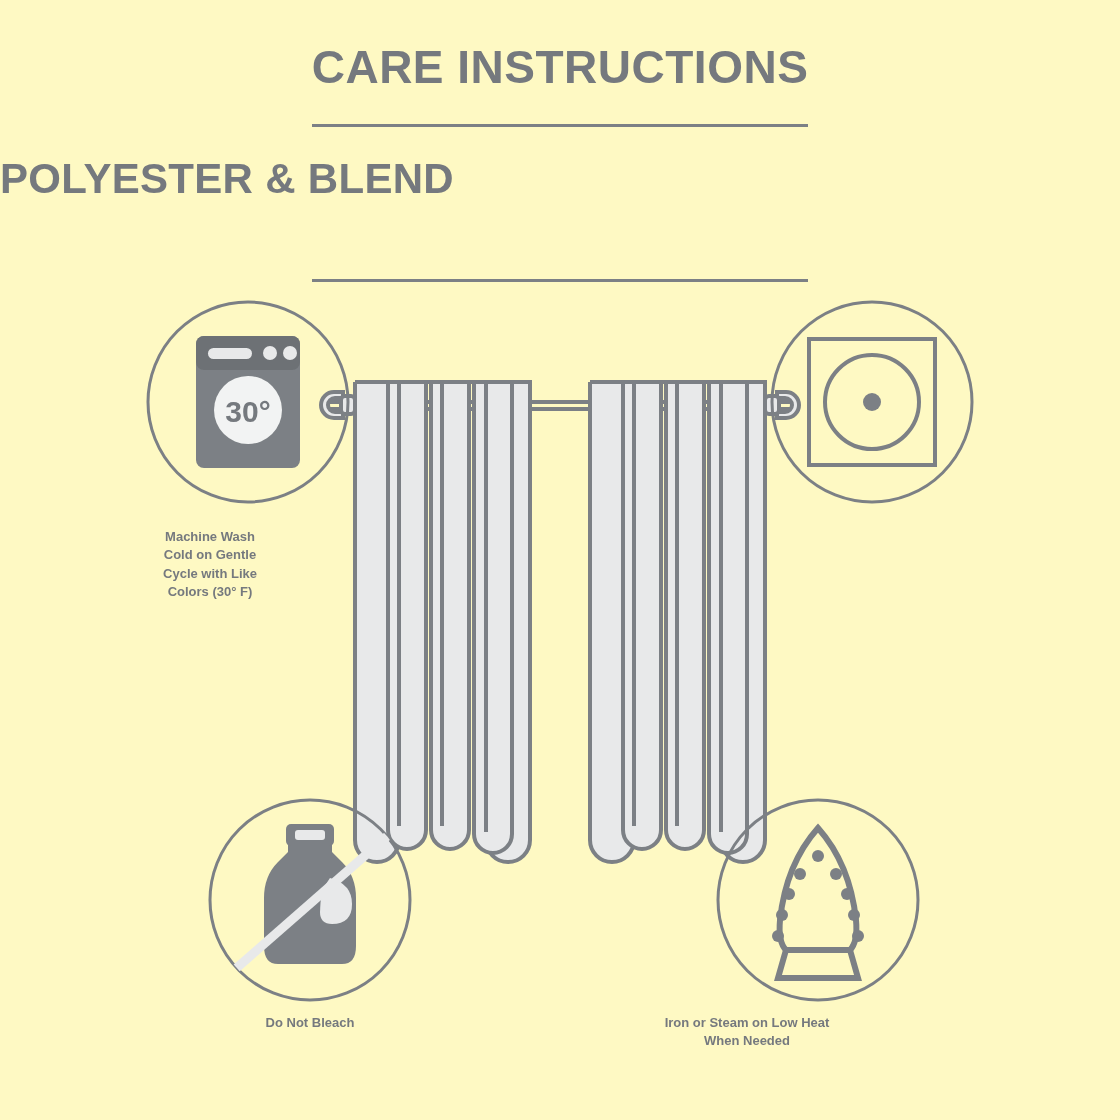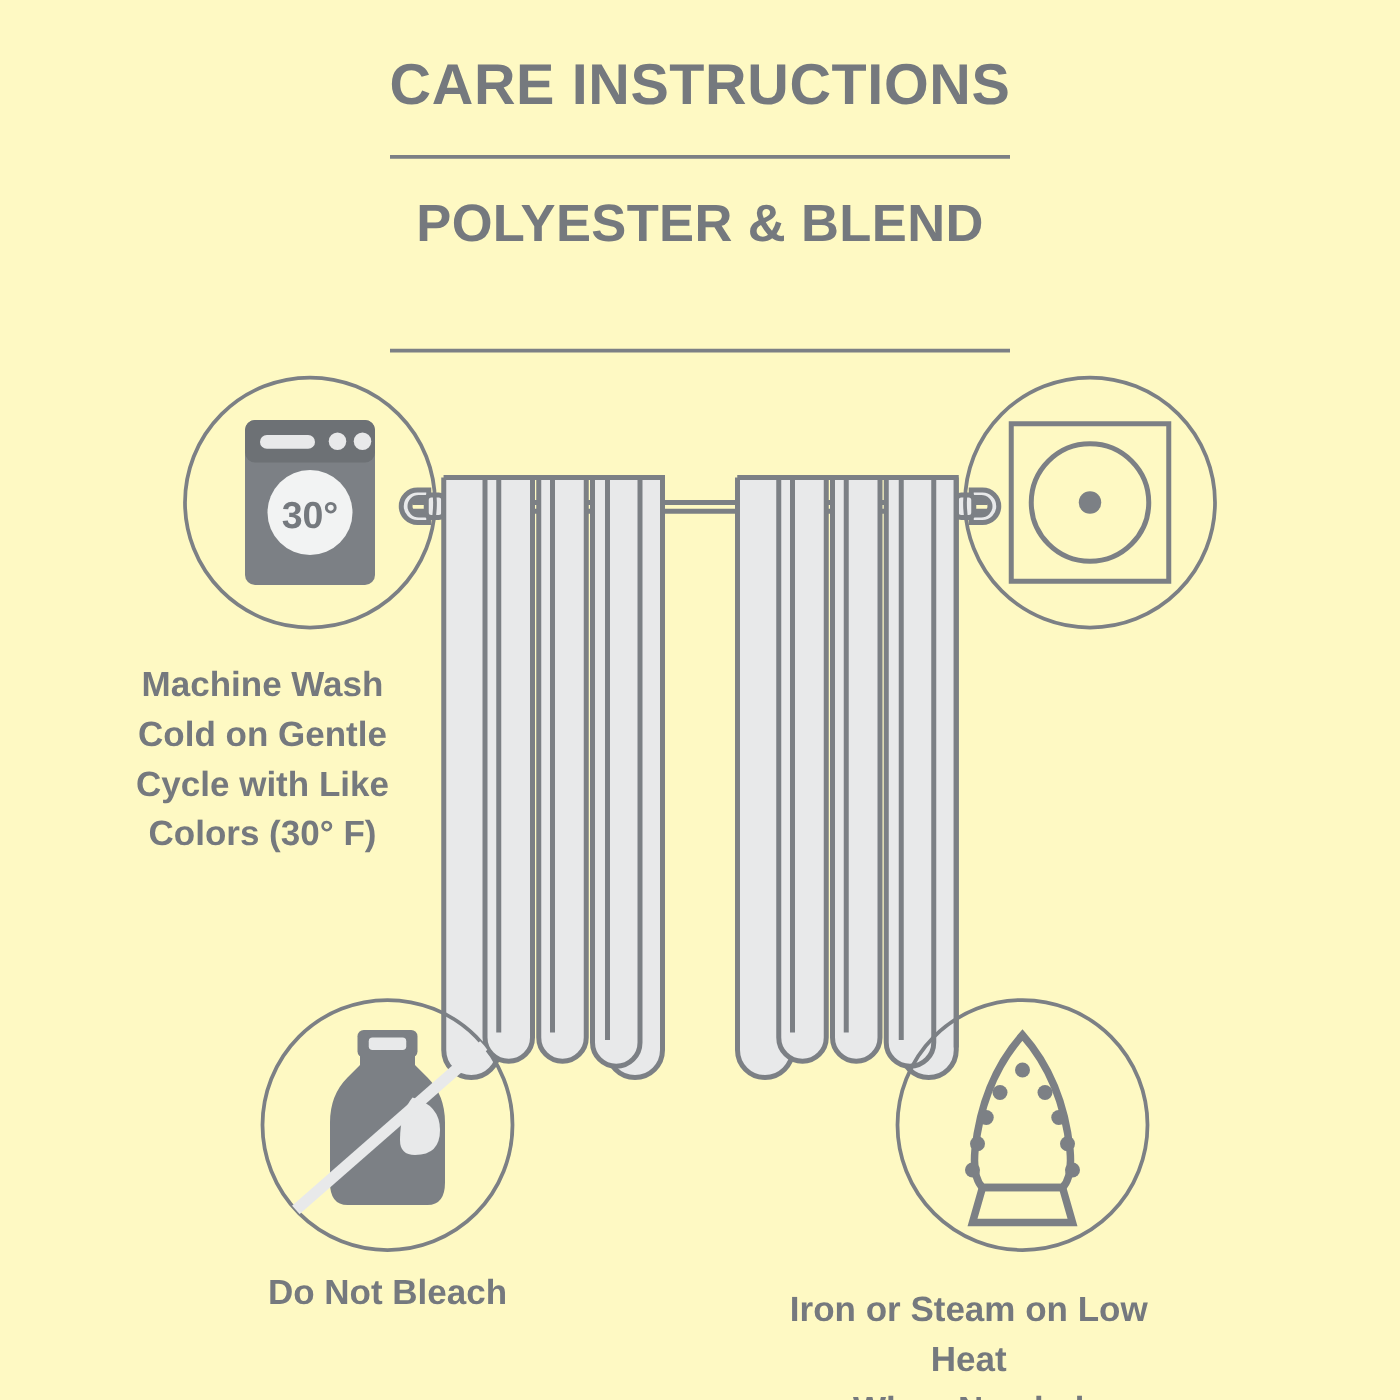--- a/index.html
+++ b/index.html
@@ -30,47 +30,46 @@
     position: absolute;
     height: 3px;
     background: #7c8085;
   }
   .divider-top { left: 312px; width: 496px; top: 124px; }
   .divider-bottom { left: 312px; width: 496px; top: 279px; }
   .subtitle {
     position: absolute;
     left: 0; right: 0;
     top: 152px;
-    text-align: center;
     font-size: 42px;
     font-weight: 700;
     line-height: 1.28;
     letter-spacing: 0.3px;
     color: #75797e;
   }
   .subtitle span { display: block; }
   .stage {
     position: absolute;
     left: 0; top: 0;
     width: 1120px;
     height: 1120px;
   }
   .caption {
     position: absolute;
     text-align: center;
-    font-size: 28px;
+    font-size: 13px;
     font-weight: 700;
     line-height: 1.42;
     color: #75797e;
     white-space: pre-line;
   }
   .cap-wash   { left: 75px;  top: 528px; width: 270px; }
   .cap-dry    { left: 790px; top: 528px; width: 260px; }
   .cap-bleach { left: 175px; top: 1014px; width: 270px; }
-  .cap-iron   { left: 600px; top: 1014px; width: 350px; margin-top: 14px; }
+  .cap-iron   { left: 572px; top: 1014px; width: 350px; }
 </style>
 </head>
 <body>
 
 <div id="page">
 
   <div class="title">CARE INSTRUCTIONS</div>
   <div class="divider divider-top"></div>
 
   <div class="subtitle">

